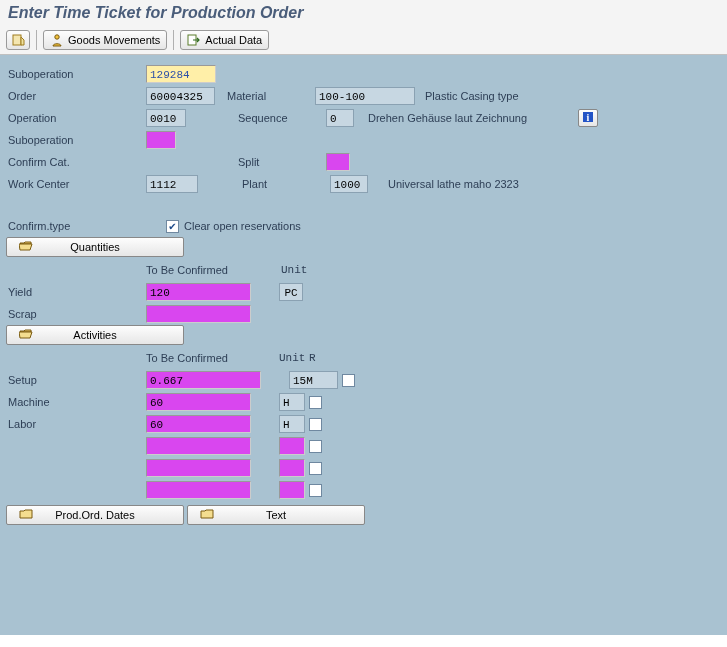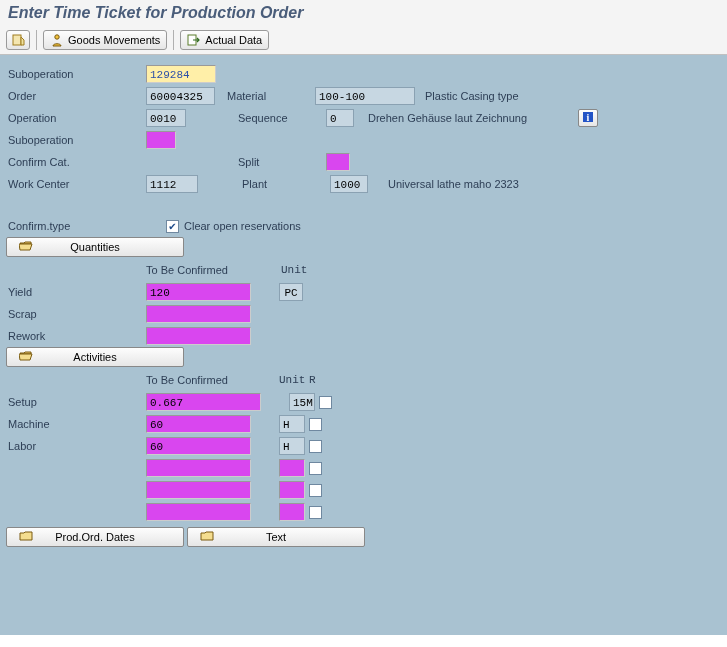--- a/index.html
+++ b/index.html
@@ -261,24 +261,20 @@
   <div class="row">
     <div class="label w-label">Yield</div>
     <div class="input yellow num" style="width:105px">120</div>
     <div style="width:28px"></div>
     <div class="input ro num" style="width:24px;text-align:center">PC</div>
   </div>
   <div class="row">
     <div class="label w-label">Scrap</div>
     <div class="input yellow num" style="width:105px"></div>
   </div>
-  <div class="row">
-    <div class="label w-label">Rework</div>
-    <div class="input yellow num" style="width:105px"></div>
-  </div>
 
   
   <div class="section-btn">
     <span class="folder">
       <svg width="14" height="12" viewBox="0 0 14 12">
           <path d="M1 3h4l1-1h6v2H2z" fill="#e6c56a" stroke="#7a5b10"></path>
           <path d="M0 4h13l-2 6H1z" fill="#f4dd8f" stroke="#7a5b10"></path>
         </svg>
     </span>
     <span>Activities</span>
@@ -290,21 +286,21 @@
     <div style="width:28px"></div>
     <div class="colhdr num" style="width:30px">Unit</div>
     <div class="colhdr num">R</div>
   </div>
 
   <div id="activities-rows">
       <div class="row">
         <div class="label w-label">Setup</div>
         <div class="input yellow num" style="width:115px">0.667</div>
         <div style="width:28px"></div>
-        <div class="input ro num" style="width:26px">15M</div>
+        <div class="input ro num" style="width:49px">15M</div>
         <div style="width:4px"></div>
         <div class="checkbox"></div>
       </div>
       <div class="row">
         <div class="label w-label">Machine</div>
         <div class="input yellow num" style="width:105px">60</div>
         <div style="width:28px"></div>
         <div class="input ro num" style="width:26px">H</div>
         <div style="width:4px"></div>
         <div class="checkbox"></div>

